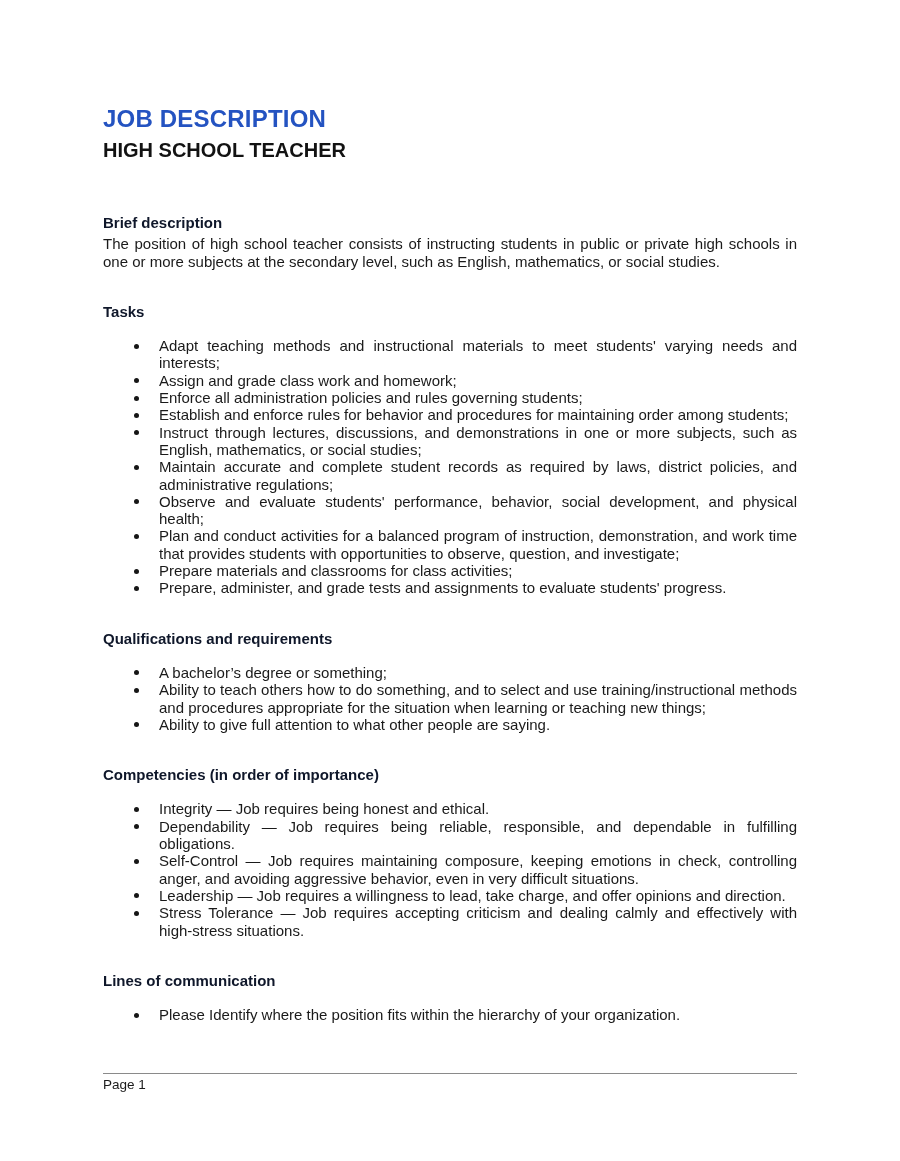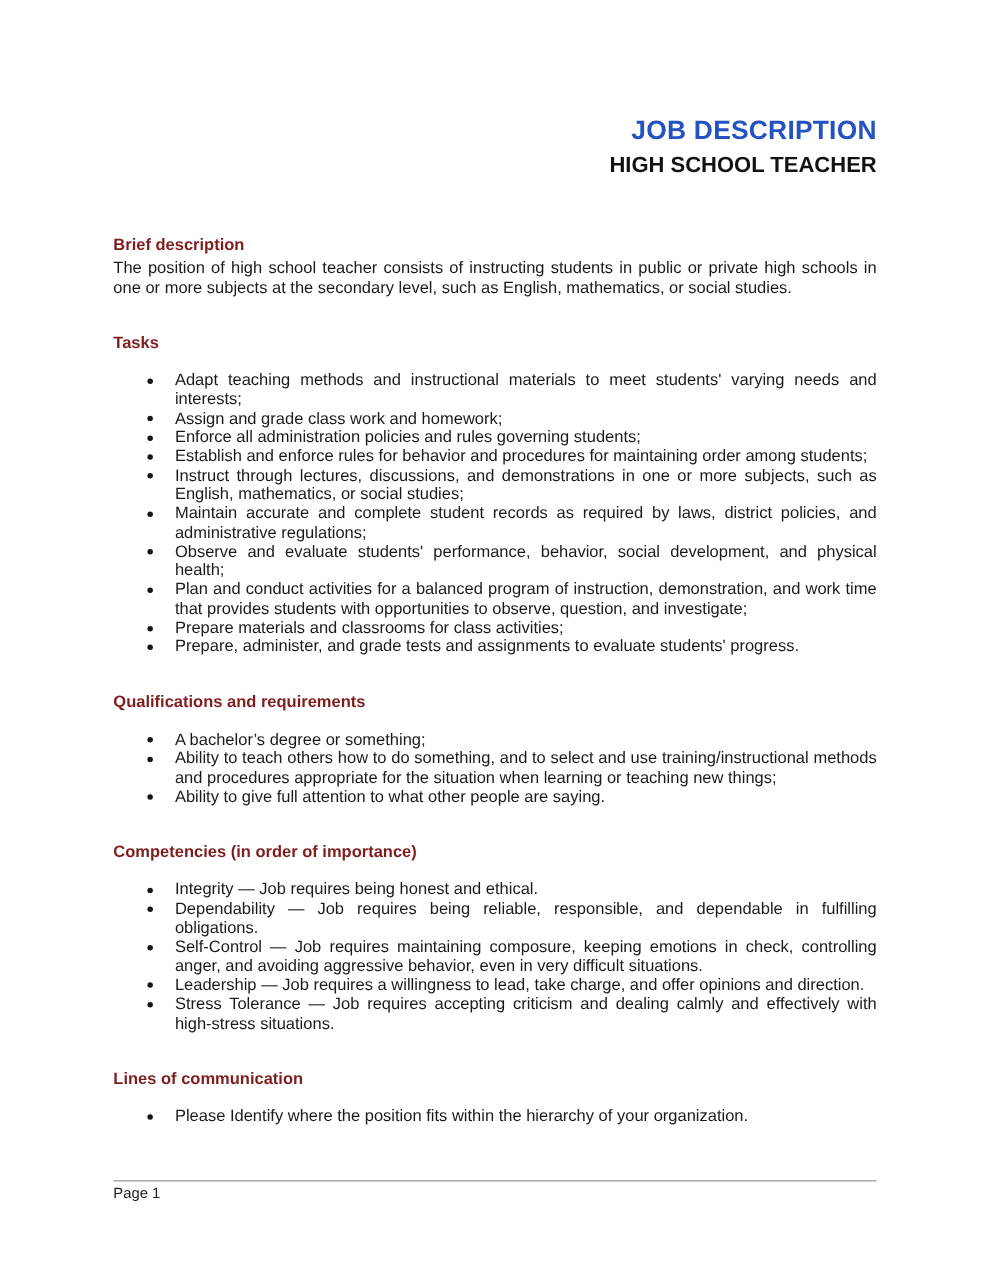--- a/index.html
+++ b/index.html
@@ -17,40 +17,40 @@
     height: 1161px;
     background: #ffffff;
     overflow: hidden;
     box-sizing: border-box;
   }
   .content {
     padding: 0 103px;
   }
   .titles {
     padding-top: 103px;
-    text-align: right;
+    text-align: left;
   }
   .doc-title {
     font-size: 24px;
     line-height: 31px;
     font-weight: bold;
     color: #2453c1;
     letter-spacing: 0.2px;
   }
   .doc-subtitle {
     font-size: 20px;
     line-height: 32px;
     font-weight: bold;
     color: #121212;
   }
   h3.sec-heading {
     font-size: 15px;
     line-height: 17.3px;
     font-weight: bold;
-    color: #7f1d1d;
+    color: #0f172a;
     margin: 33px 0 0 0;
   }
   h3.sec-heading.first {
     margin-top: 48px;
   }
   h3.sec-heading.tasks {
   }
   p.body-text {
     font-size: 15px;
     line-height: 17.3px;

